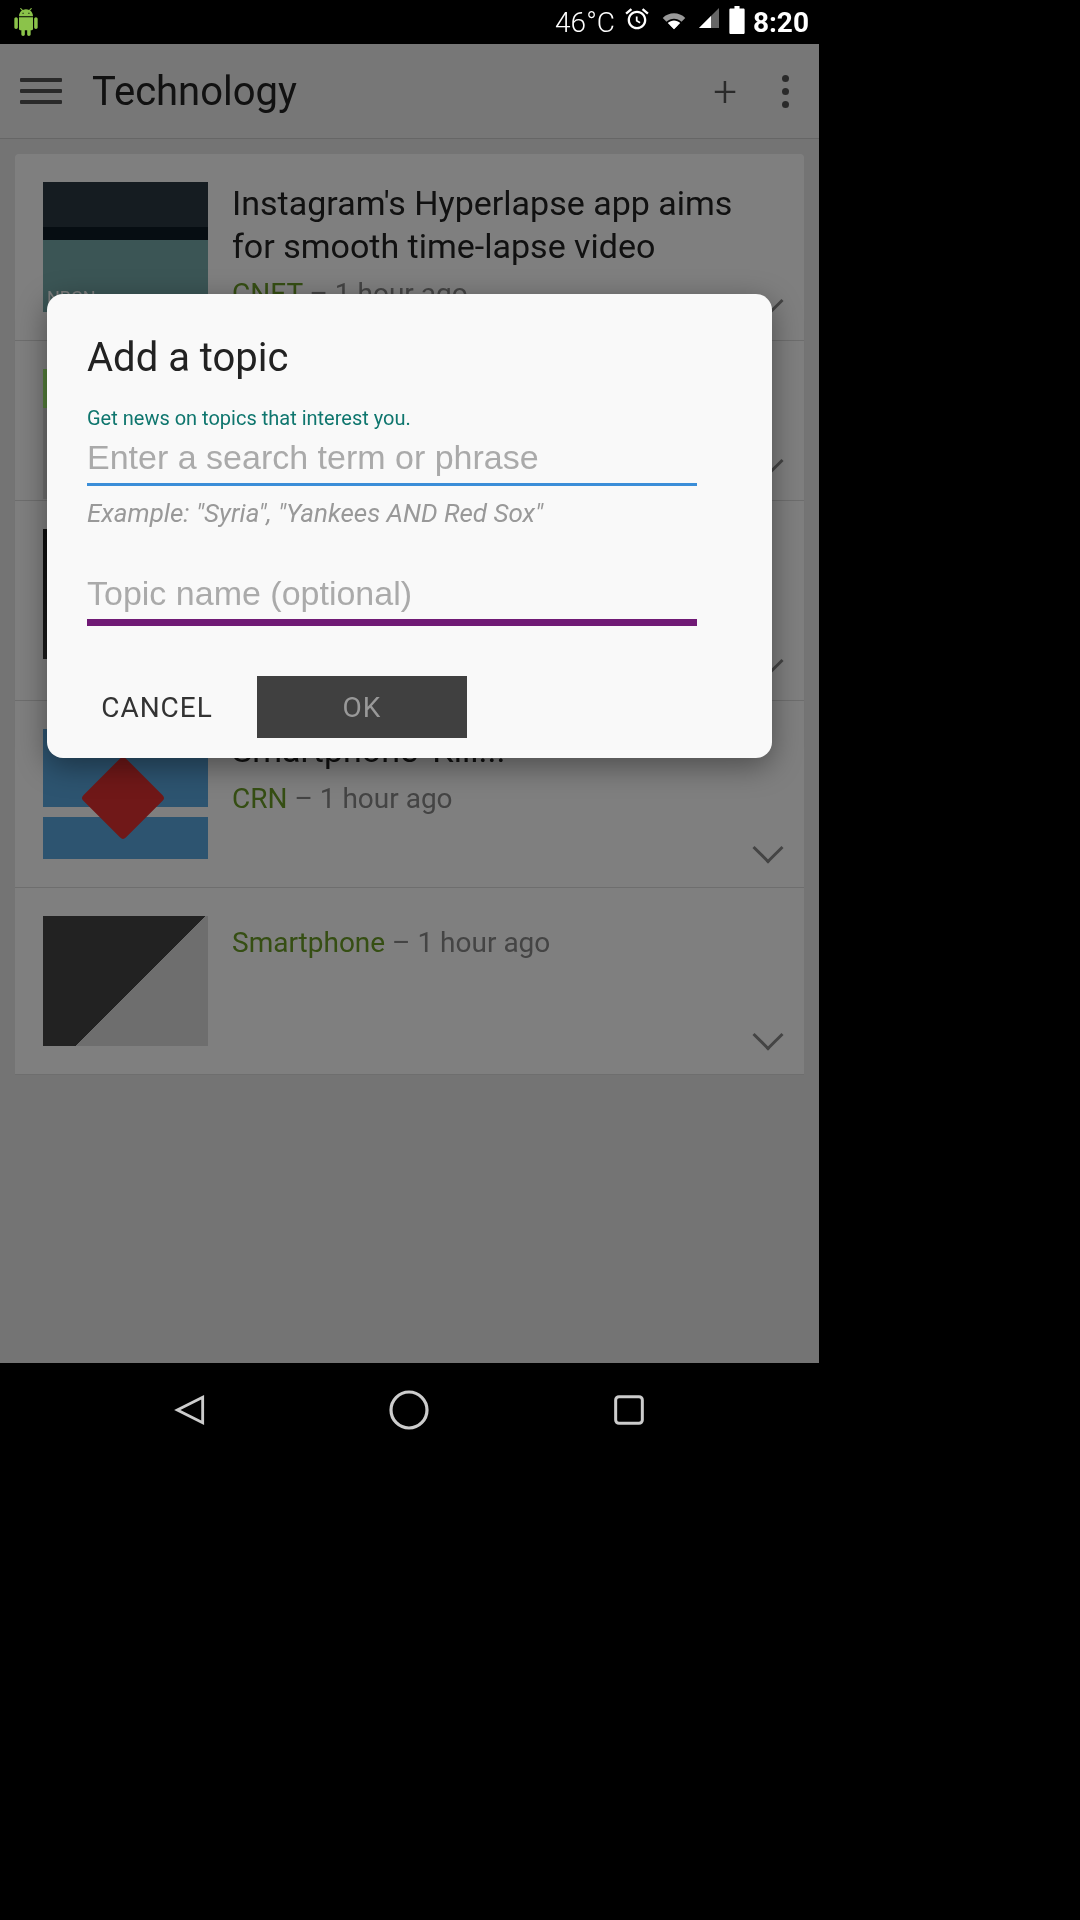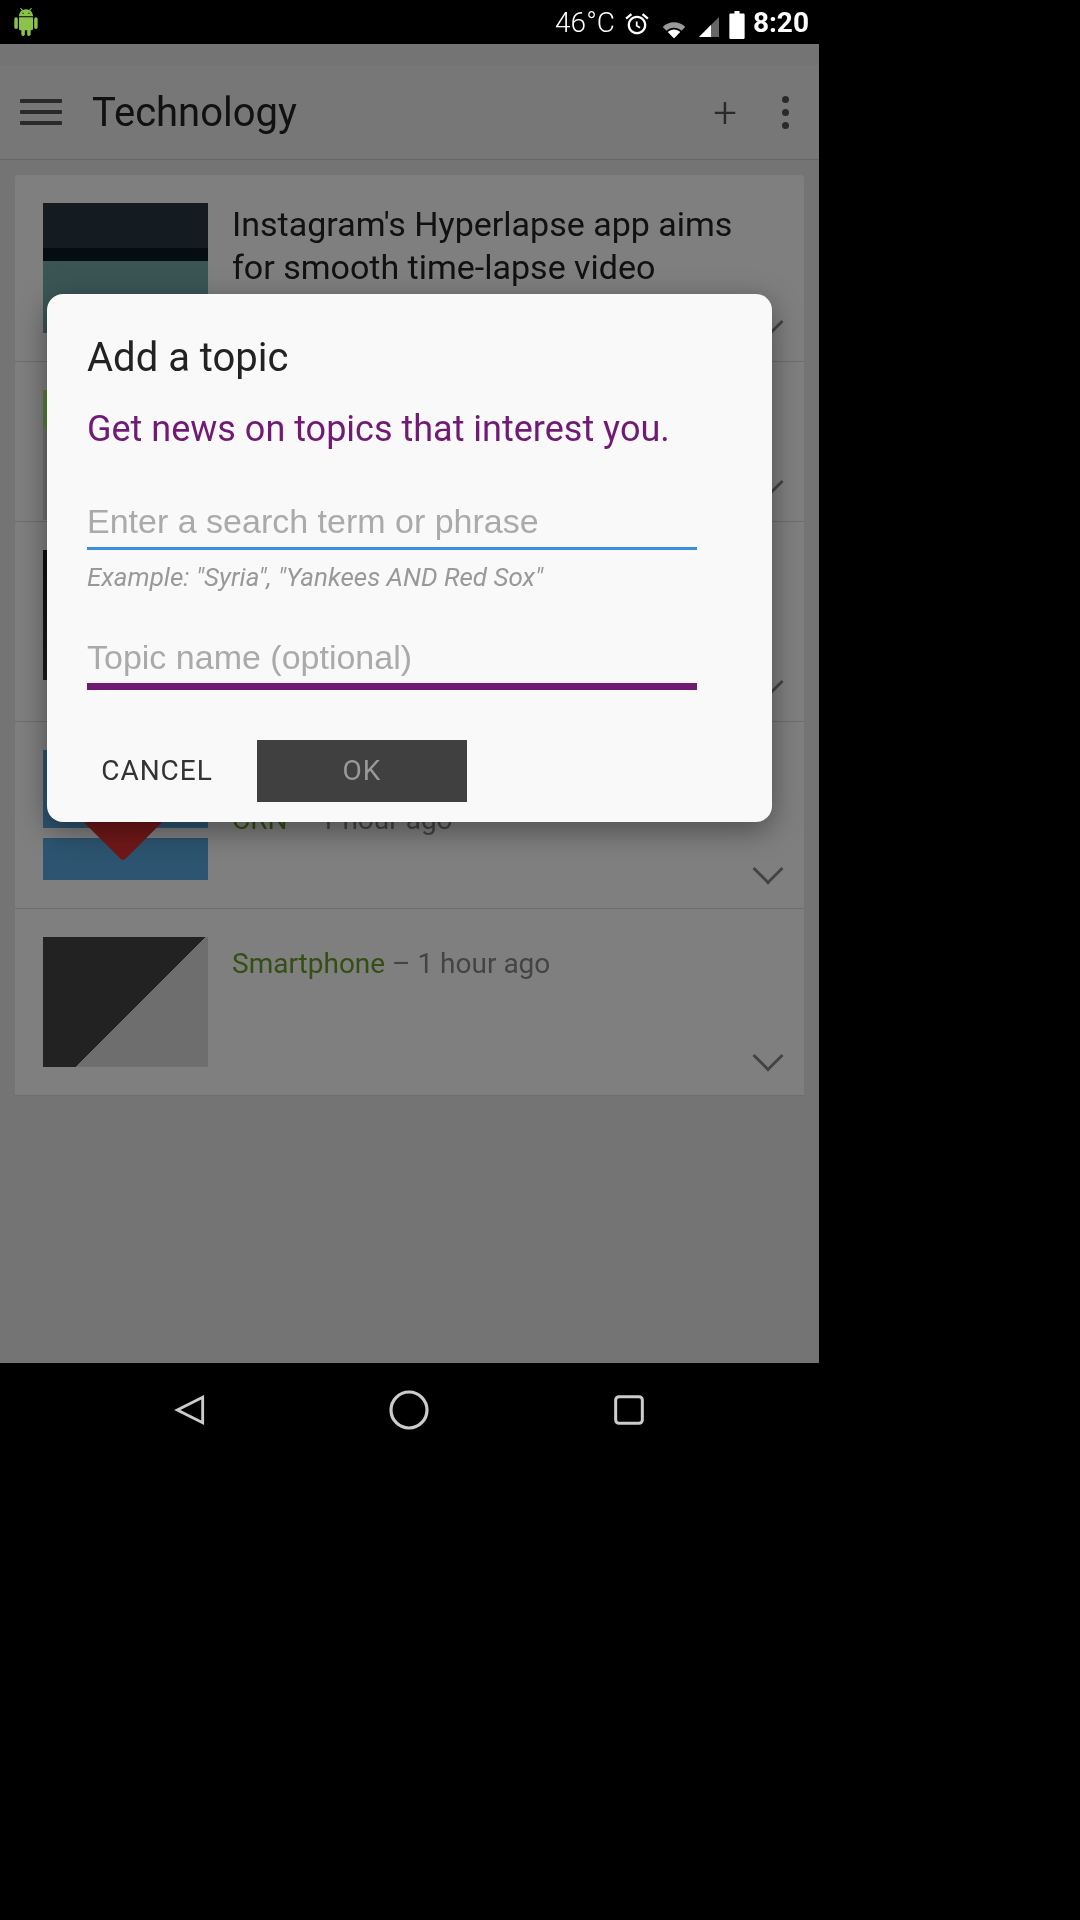--- a/index.html
+++ b/index.html
@@ -21,21 +21,21 @@
       color: #fff;
     }
     .status-left { display: flex; align-items: center; }
     .android-icon {
       width: 32px;
       height: 28px;
       color: #8bc34a;
     }
     .status-right {
       display: flex;
-      align-items: flex-end;
+      align-items: flex-start;
       gap: 8px;
       font-size: 28px;
       font-weight: 300;
     }
     .status-right .time { font-weight: 700; }
 
     .app-content {
       position: absolute;
       top: 44px;
       left: 0;
@@ -44,21 +44,20 @@
       background: #e8e8e8;
     }
 
     .toolbar {
       height: 95px;
       background: #eeeeee;
       display: flex;
       align-items: center;
       padding: 0 20px;
       border-bottom: 1px solid #ccc;
-      margin-top: 21px;
     }
     .hamburger {
       width: 42px;
       display: flex;
       flex-direction: column;
       gap: 7px;
       margin-right: 30px;
     }
     .hamburger span {
       height: 4px;
@@ -187,24 +186,23 @@
       border-radius: 16px;
       box-shadow: 0 8px 30px rgba(0,0,0,0.4);
       padding: 40px 40px 20px;
     }
     .dialog-title {
       font-size: 40px;
       color: #222;
       margin-bottom: 24px;
     }
     .dialog-subtitle {
-      font-size: 36px;
-      color: #701a75;
+      font-size: 20px;
+      color: #0f766e;
       line-height: 1.35;
-      margin-bottom: 42px;
     }
     .input-field {
       width: 610px;
       font-size: 34px;
       color: #222;
       border: none;
       border-bottom: 3px solid #3b8ed8;
       background: transparent;
       padding: 6px 0;
       outline: none;

